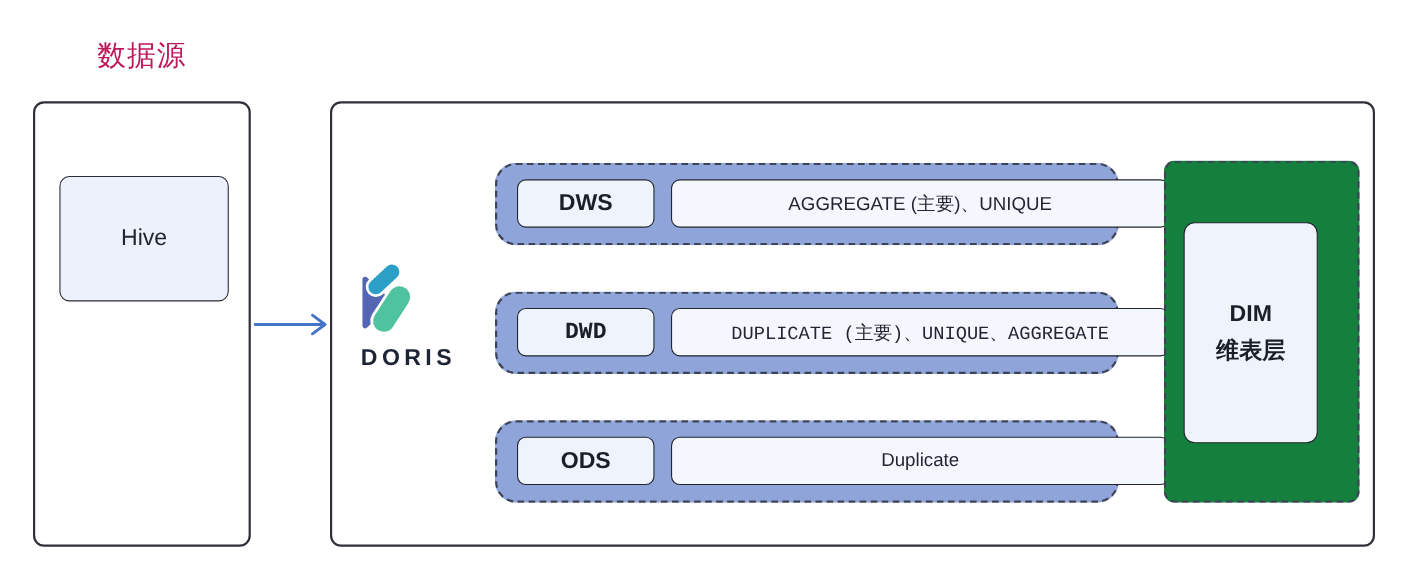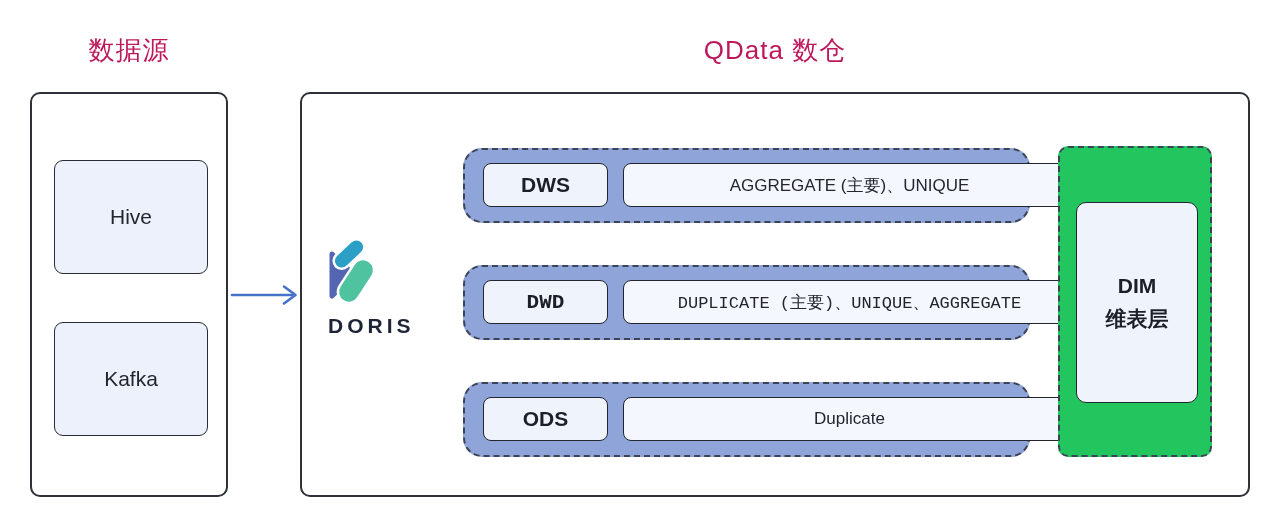--- a/index.html
+++ b/index.html
@@ -72,21 +72,21 @@
   .doris-label {
     margin-top: 2px;
     font-size: 21px;
     font-weight: 600;
     letter-spacing: 4px;
     color: #1d2436;
   }
 
   .layer-band {
     position: absolute;
-    left: 161px;
+    left: 148px;
     width: 567px;
     height: 75px;
     background: #8fa5da;
     border: 2px dashed #3d4357;
     border-radius: 19px;
     box-sizing: border-box;
   }
   .layer-band.dws { top: 54px; }
   .layer-band.dwd { top: 171px; font-family: Liberation Mono, monospace; }
   .layer-band.ods { top: 288px; }
@@ -123,23 +123,23 @@
     justify-content: center;
     font-size: 17px;
     color: #23262e;
     white-space: nowrap;
   }
 
   .dim-band {
     position: absolute;
     left: 756px;
     top: 52px;
-    width: 154px;
+    width: 178px;
     height: 311px;
-    background: #22c55e;
+    background: #15803d;
     border: 2px dashed #3d4357;
     border-radius: 10px;
     box-sizing: border-box;
   }
   .dim-inner {
     position: absolute;
     left: 16px;
     top: 54px;
     width: 122px;
     height: 201px;
@@ -156,28 +156,24 @@
     color: #1c1f27;
     line-height: 1.55;
   }
 </style>
 </head>
 <body>
 
 <div class="canvas">
 
   <div class="title left">数据源</div>
-  <div class="title right">QData 数仓</div>
 
   <div class="outer-box sources-box">
     <div class="src-node hive">
       <span>Hive</span>
-    </div>
-    <div class="src-node kafka">
-      <span>Kafka</span>
     </div>
   </div>
 
   <svg class="flow-arrow" viewBox="0 0 80 26">
     <line x1="6" y1="13" x2="66" y2="13" stroke="#4573c8" stroke-width="2.6" stroke-linecap="round"></line>
     <path d="M58 4.5 L69.5 13 L58 21.5" fill="none" stroke="#4573c8" stroke-width="2.6" stroke-linecap="round" stroke-linejoin="round"></path>
   </svg>
 
   <div class="outer-box warehouse-box">
 

